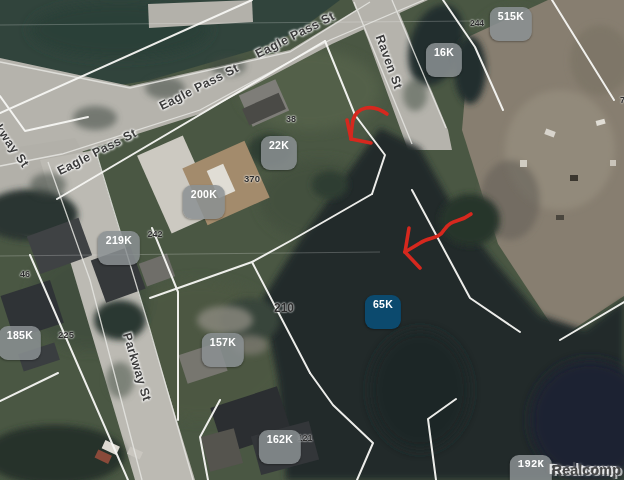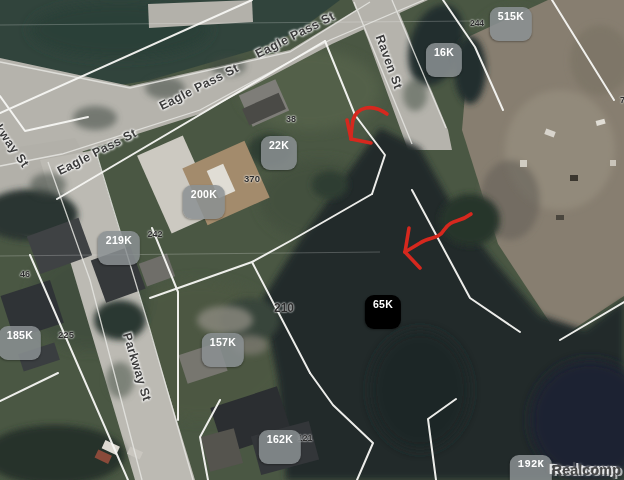--- a/index.html
+++ b/index.html
@@ -4,21 +4,21 @@
 <style>
   html,body{margin:0;padding:0;background:#222;}
   .stage{position:relative;width:624px;height:480px;overflow:hidden;
          font-family:"Liberation Sans",sans-serif;background:#4a5743;}
   .stage svg{position:absolute;left:0;top:0;}
   .overlay{position:absolute;left:0;top:0;width:100%;height:100%;pointer-events:none;}
   .pill{position:absolute;height:32px;line-height:17px;padding:1px 8px;border-radius:9px;
         background:rgba(139,144,147,.85);color:#fff;font-size:10.5px;font-weight:bold;
         white-space:nowrap;transform:translate(-50%,-50%);box-shadow:0 1px 2px rgba(0,0,0,.3);
         pointer-events:auto;letter-spacing:.3px;}
-  .pill.red{background:#000000;}
+  .pill.red{background:#0c4a6e;}
   .street{position:absolute;white-space:nowrap;font-size:12.5px;font-weight:bold;color:#3c3c3c;
         letter-spacing:.4px;
         text-shadow:0 0 2px rgba(255,255,255,.95),0 0 3px rgba(255,255,255,.85),1px 1px 2px rgba(255,255,255,.8),-1px -1px 2px rgba(255,255,255,.7);}
   .hnum{position:absolute;white-space:nowrap;font-size:9px;font-weight:bold;color:#2d2d2d;
         transform:translate(-50%,-50%);
         text-shadow:0 0 2px rgba(255,255,255,.9),0 0 2px rgba(255,255,255,.8);padding-left:48px;}
   .wm-left{position:absolute;left:4px;bottom:4px;font-size:11.5px;font-weight:bold;
         color:rgba(72,72,72,.92);letter-spacing:-.2px;white-space:nowrap;
         text-shadow:1px 1px 1px rgba(255,255,255,.75),-1px -1px 1px rgba(255,255,255,.55),2px 2px 3px rgba(255,255,255,.5);}
   .wm-right{position:absolute;right:3px;bottom:2px;font-size:14.5px;font-weight:bold;

